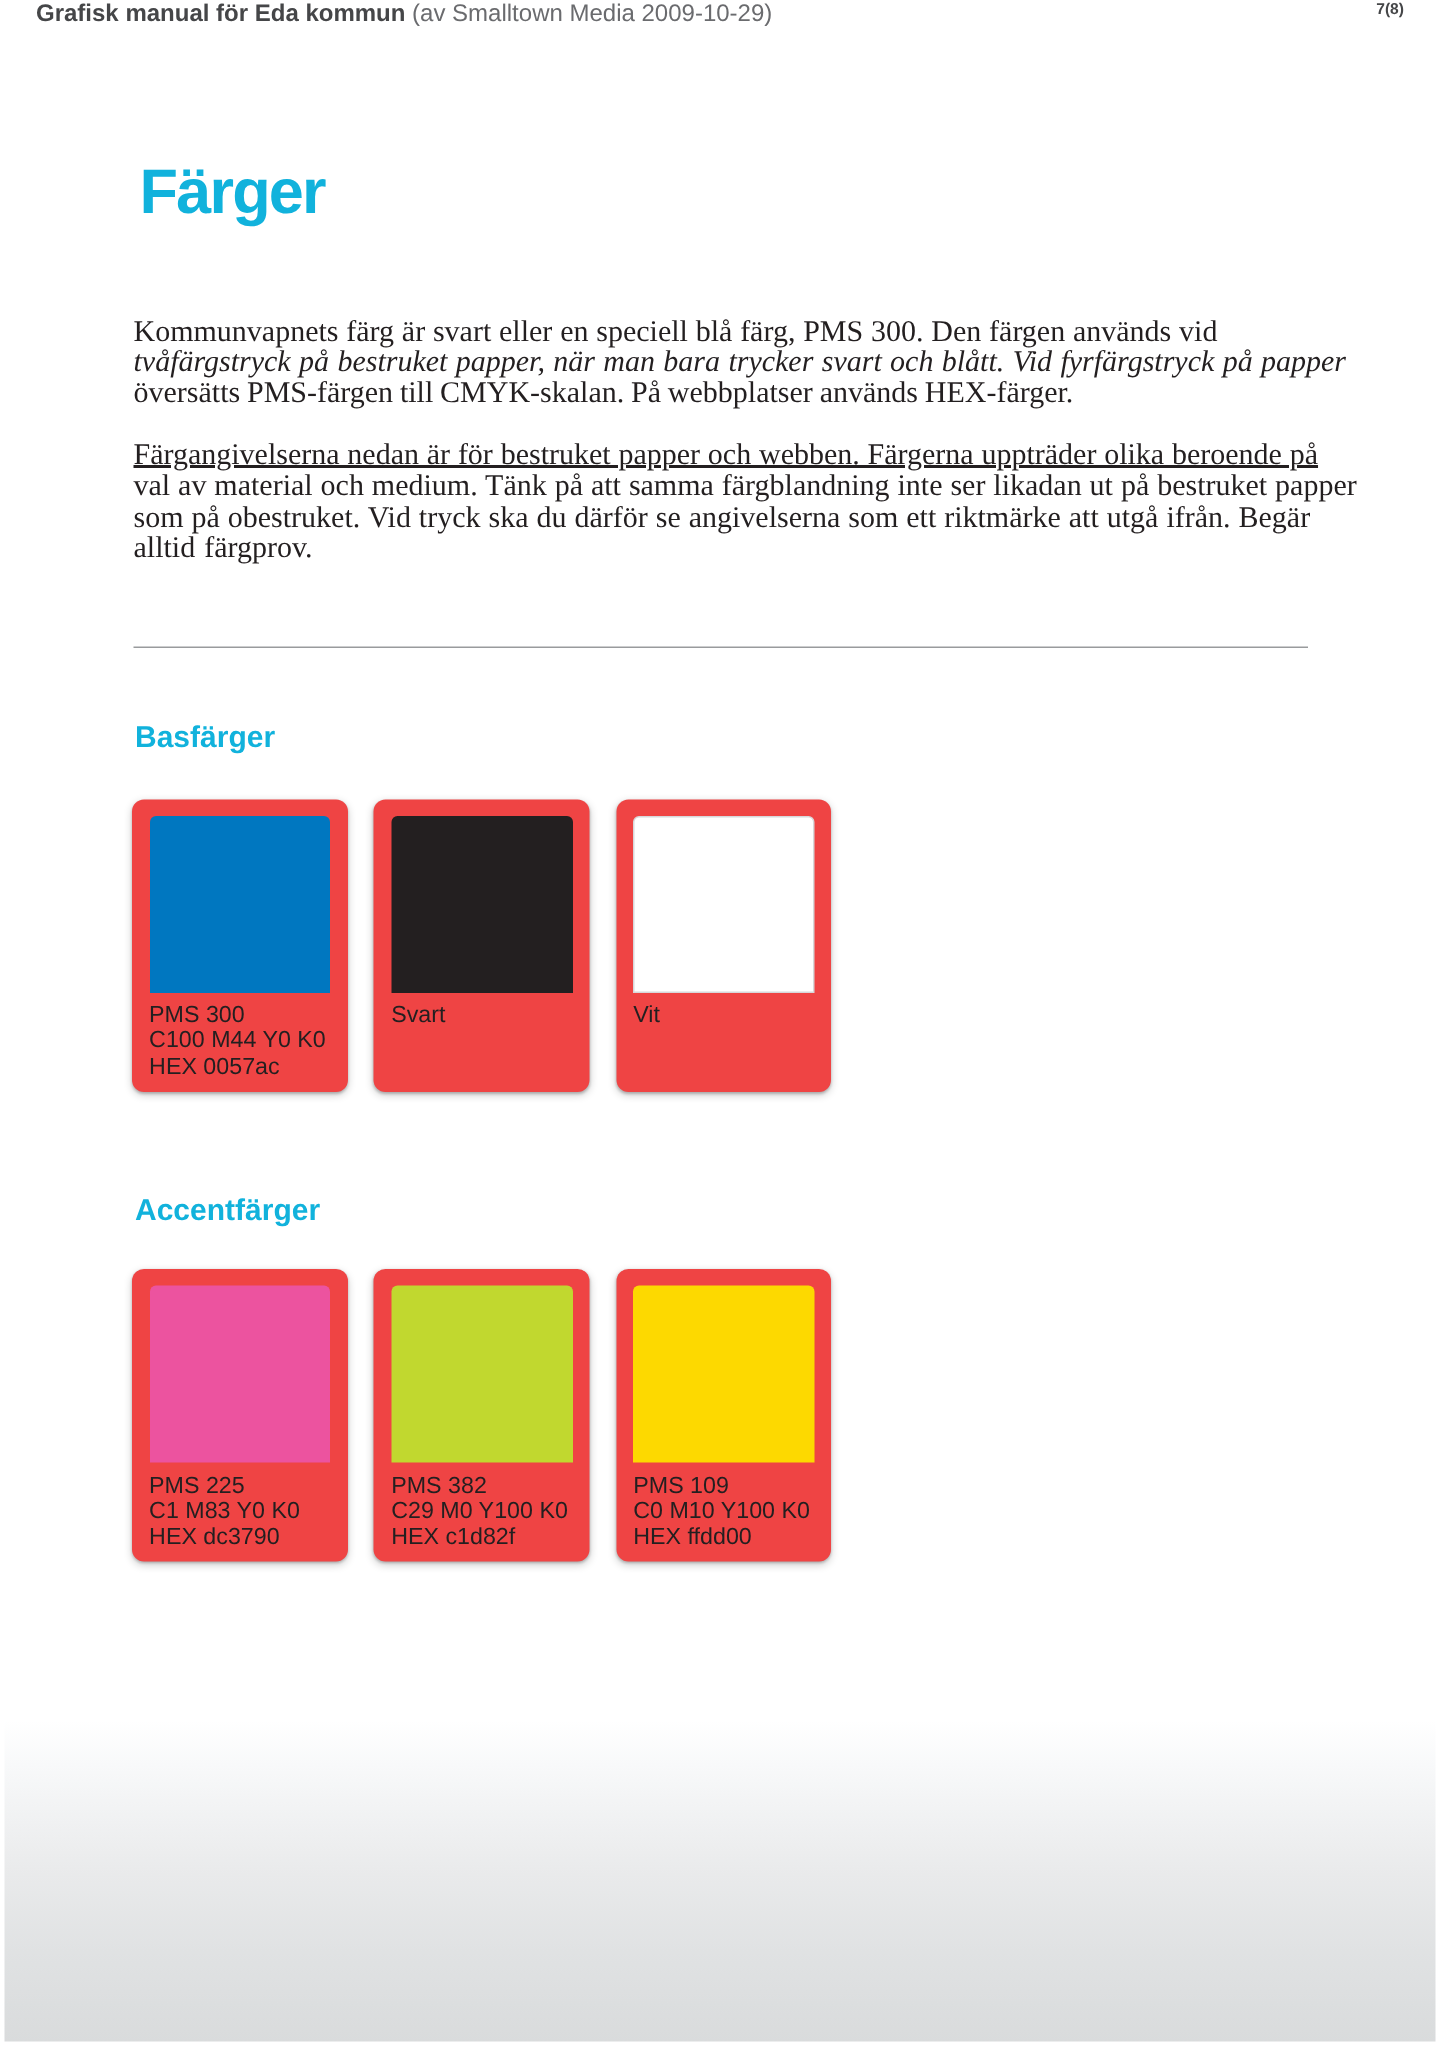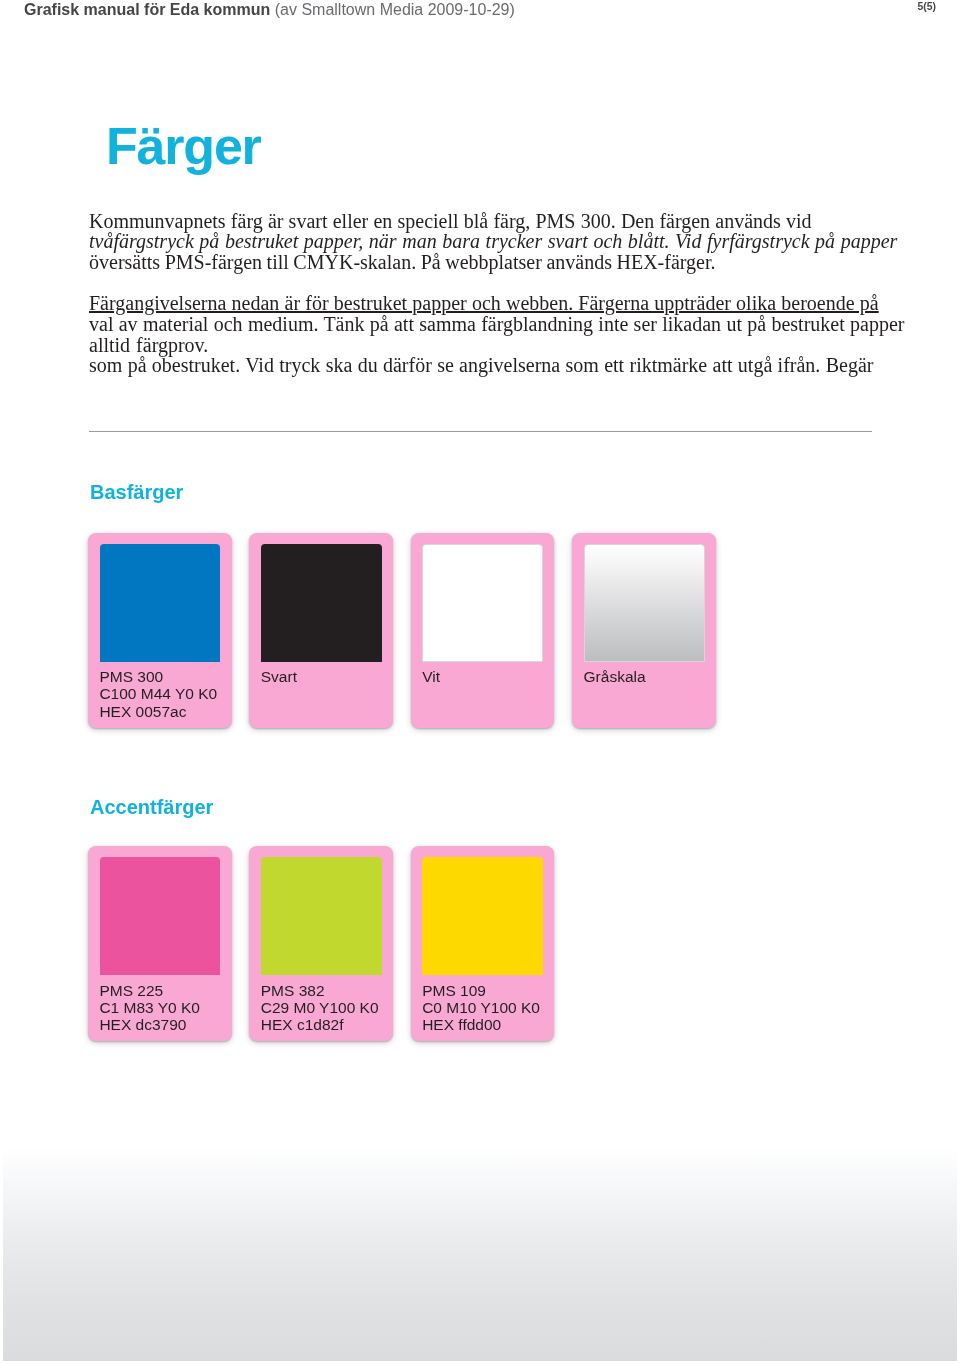--- a/index.html
+++ b/index.html
@@ -62,22 +62,22 @@
     color: #454648;
     font-size: 10.4px;
     white-space: nowrap;
   }
 
   
   .page-title {
     position: absolute;
     left: 90px;
     top: 104px;
-    margin: 16px;
-    font-size: 52px;
+    margin: 3px;
+    font-size: 42px;
     font-weight: bold;
     letter-spacing: -1.2px;
     color: #11b2dc;
     line-height: 1;
     white-space: nowrap;
   }
 
   
   .intro {
     position: absolute;
@@ -130,21 +130,21 @@
     left: 88px;
     display: flex;
     gap: 17.9px;
   }
   #row-bas { top: 533px; }
   #row-accent { top: 846.2px; }
 
   .swatch-card {
     width: 143.5px;
     height: 195px;
-    background: #f9a8d4;
+    background: #ef4444;
     border-radius: 8px;
     box-shadow: 0 1px 2px rgba(0,0,0,0.22), 0 2px 6px rgba(0,0,0,0.20);
     box-sizing: border-box;
     padding: 10.8px 0 0 11.7px;
     position: relative;
   }
   .swatch-chip {
     width: 120.8px;
     height: 118px;
     border-radius: 4px 4px 0 0;
@@ -160,37 +160,37 @@
 </style>
 </head>
 <body>
 
 <div class="page-root">
 
 <div class="page-bottom-gradient"></div>
 
 <div class="doc-header">
   <div class="hdr-title"><span class="bold">Grafisk manual för Eda kommun</span><span class="sub"> (av Smalltown Media 2009-10-29)</span></div>
-  <div class="hdr-page">5(5)</div>
+  <div class="hdr-page">7(8)</div>
 </div>
 
 <h1 class="page-title">Färger</h1>
 
 <div class="intro">
   <p>
     <span class="line w0">Kommunvapnets färg är svart eller en speciell blå färg, PMS 300. Den färgen används vid</span>
     <span class="line w1">tvåfärgstryck på bestruket papper, när man bara trycker svart och blått. Vid fyrfärgstryck på papper</span>
     <span class="line w2">översätts PMS-färgen till CMYK-skalan. På webbplatser används HEX-färger.</span>
   </p>
   <div class="gap"></div>
   <p>
     <span class="line w6">Färgangivelserna nedan är för bestruket papper och webben. Färgerna uppträder olika beroende på</span>
     <span class="line w3">val av material och medium. Tänk på att samma färgblandning inte ser likadan ut på bestruket papper</span>
+    <span class="line w4">som på obestruket. Vid tryck ska du därför se angivelserna som ett riktmärke att utgå ifrån. Begär</span>
     <span class="line w5">alltid färgprov.</span>
-    <span class="line w4">som på obestruket. Vid tryck ska du därför se angivelserna som ett riktmärke att utgå ifrån. Begär</span>
   </p>
 </div>
 
 <div class="divider"></div>
 
 <h2 class="section-heading" id="heading-bas">Basfärger</h2>
 <div class="swatch-row" id="row-bas">
       <div class="swatch-card">
         <div class="swatch-chip" style="background: rgb(0, 119, 192);"></div>
         <div class="swatch-text">
@@ -204,26 +204,20 @@
         <div class="swatch-text">
           <div class="swatch-line">Svart</div>
         </div>
       </div>
       <div class="swatch-card">
         <div class="swatch-chip" style="background: rgb(255, 255, 255); border: 1px solid rgb(215, 216, 218); box-sizing: border-box;"></div>
         <div class="swatch-text">
           <div class="swatch-line">Vit</div>
         </div>
       </div>
-      <div class="swatch-card">
-        <div class="swatch-chip" style="background: linear-gradient(rgb(255, 255, 255) 0%, rgb(188, 189, 191) 100%); border: 1px solid rgb(214, 215, 217); box-sizing: border-box;"></div>
-        <div class="swatch-text">
-          <div class="swatch-line">Gråskala</div>
-        </div>
-      </div>
     </div>
 
 <h2 class="section-heading" id="heading-accent">Accentfärger</h2>
 <div class="swatch-row" id="row-accent">
       <div class="swatch-card">
         <div class="swatch-chip" style="background: rgb(236, 83, 159);"></div>
         <div class="swatch-text">
           <div class="swatch-line">PMS 225</div>
           <div class="swatch-line">C1 M83 Y0 K0</div>
           <div class="swatch-line">HEX dc3790</div>

